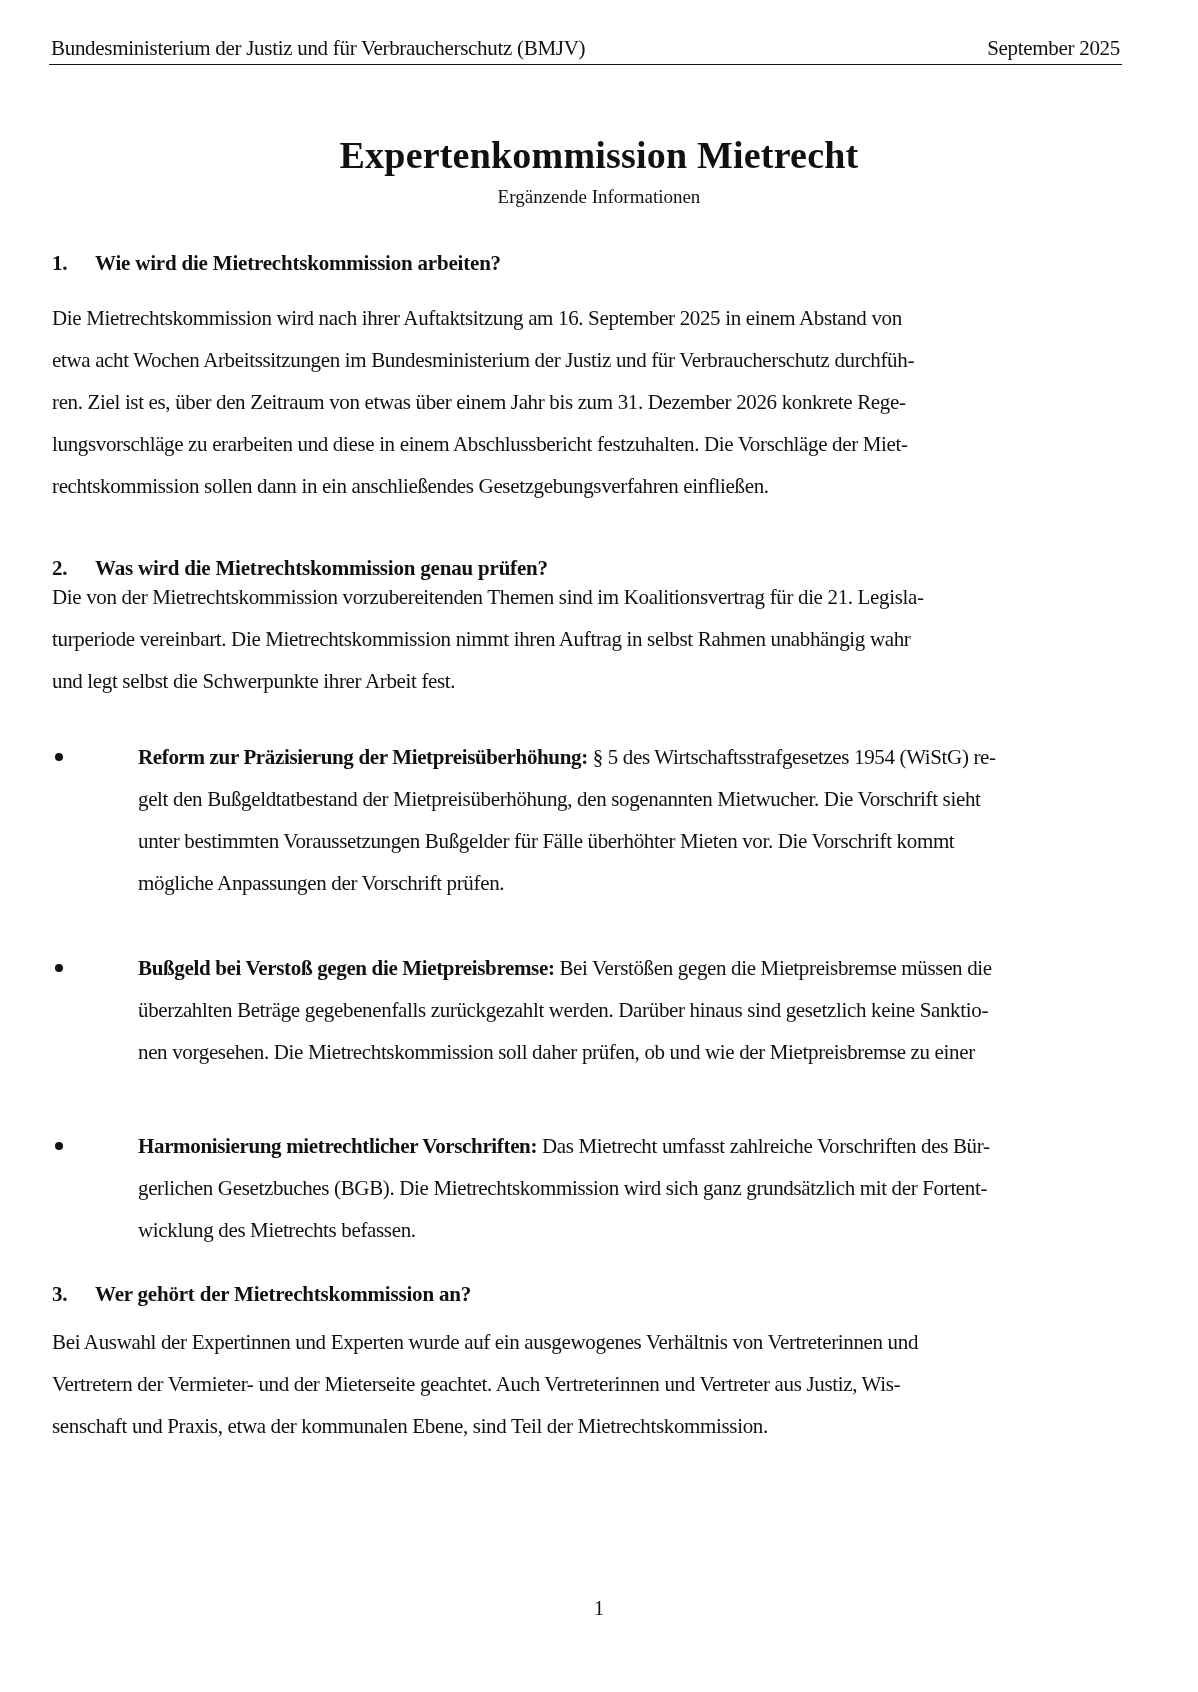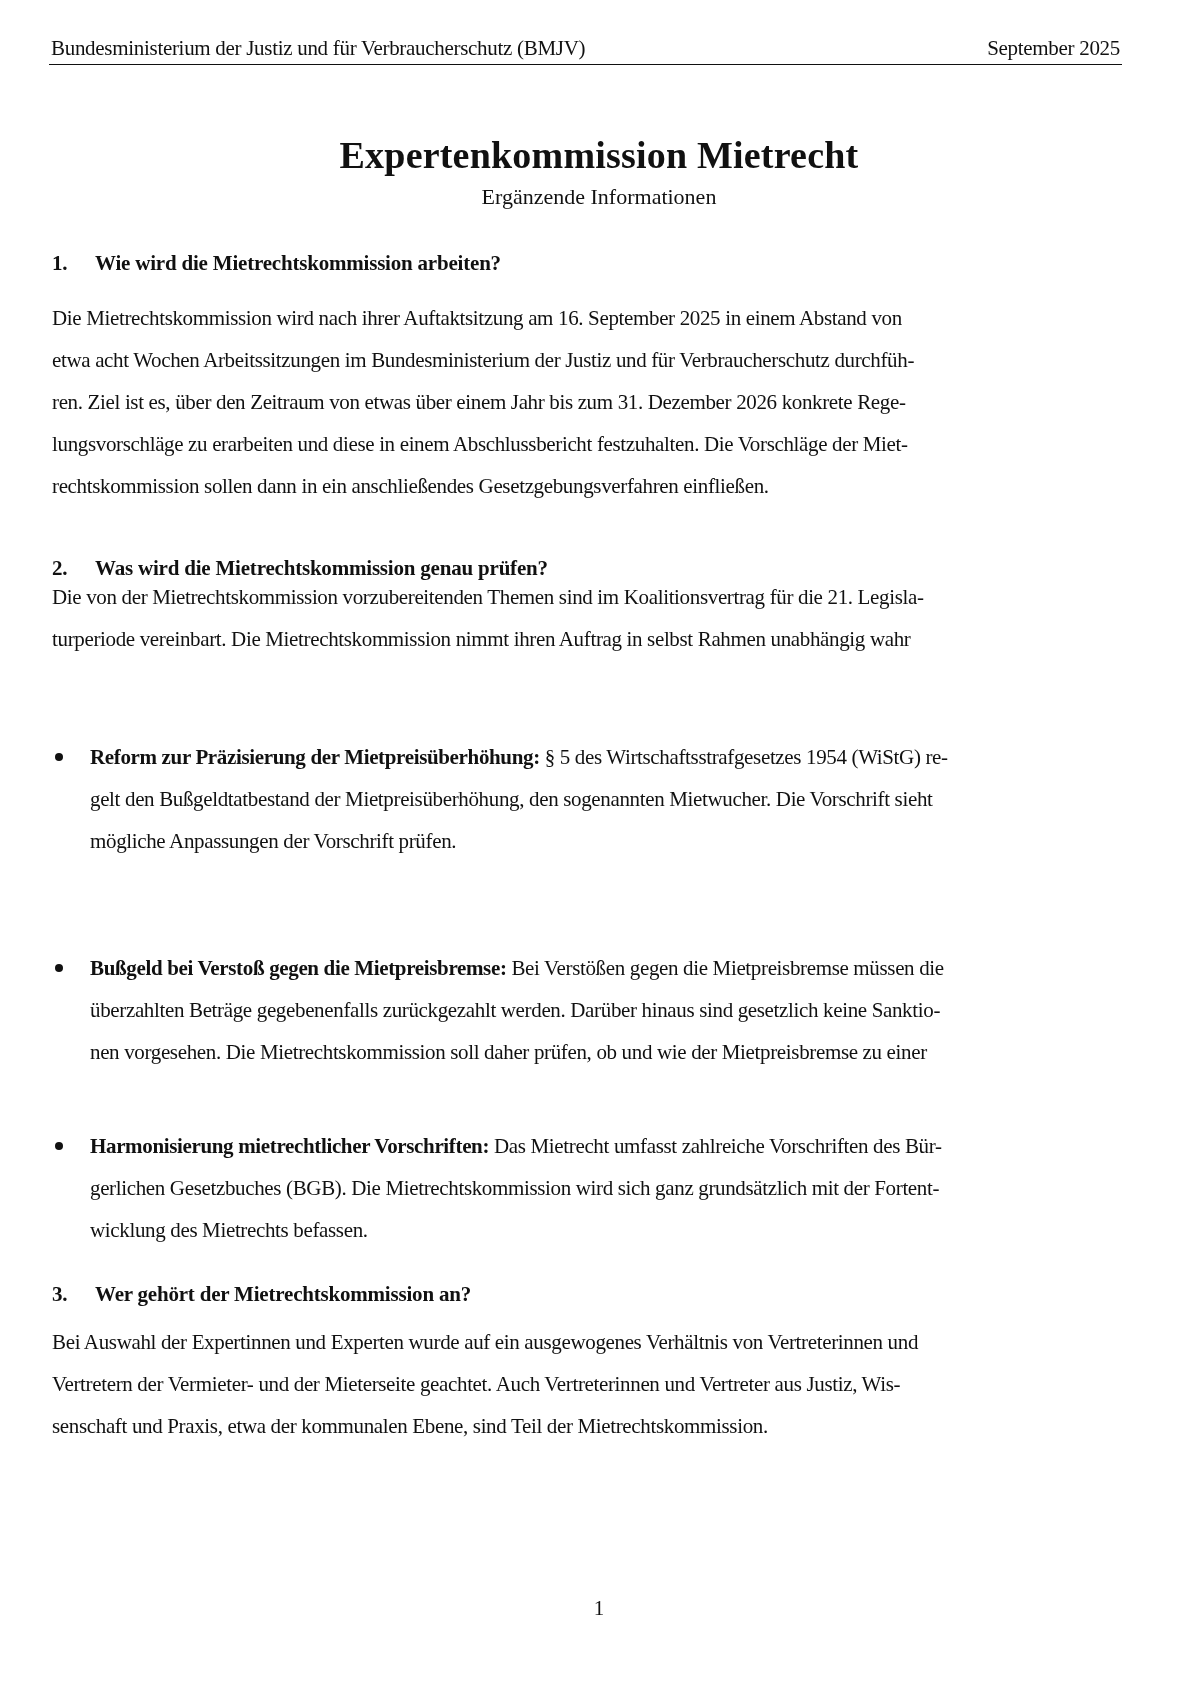--- a/index.html
+++ b/index.html
@@ -14,42 +14,42 @@
       font-size: 21px; line-height: 28px; letter-spacing: -0.3px;
     }
     .running-header .left { position: absolute; left: 2px; top: 0; }
     .running-header .right { position: absolute; right: 2px; top: 0; }
     .title {
       position: absolute; left: 0; top: 90px; width: 1198px; text-align: center;
       font-size: 38px; font-weight: bold; line-height: 50px; letter-spacing: 0.2px; margin-top: 40px;
     }
     .subtitle {
       position: absolute; left: 0; top: 181px; width: 1198px; text-align: center;
-      font-size: 22px; line-height: 32px;
+      font-size: 19px; line-height: 32px;
     }
     .heading {
       position: absolute; left: 52px; font-size: 21px; font-weight: bold; line-height: 30px;
       letter-spacing: -0.2px;
     }
     .heading .num { display: inline-block; width: 43px; }
     .para {
       position: absolute; left: 52px; width: 1080px; font-size: 21px; line-height: 42px;
       letter-spacing: -0.35px;
     }
     .para .line { display: block; white-space: nowrap; }
     .bullet {
       position: absolute; left: 52px; width: 1080px; font-size: 21px; line-height: 42px;
       letter-spacing: -0.35px;
     }
     .bullet .dot {
       position: absolute; left: 3px; top: 17px; width: 8px; height: 8px; border-radius: 50%;
       background: #111;
     }
     .bullet .body { margin-left: 38px; }
-    .bullet .line { display: block; white-space: nowrap; }
+    .bullet .line { display: block; white-space: nowrap; margin-left: 48px; }
     .bullet b { font-weight: bold; }
     .page-number {
       position: absolute; left: 0; top: 1594px; width: 1198px; text-align: center;
       font-size: 21px; line-height: 28px;
     }
   </style>
 </head>
 <body>
 
 <div class="page">
@@ -72,27 +72,29 @@
     <span class="line">lungsvorschläge zu erarbeiten und diese in einem Abschlussbericht festzuhalten. Die Vorschläge der Miet-</span>
     <span class="line">rechtskommission sollen dann in ein anschließendes Gesetzgebungsverfahren einfließen.</span>
   </div>
 
   <div class="heading" style="top:553px;">
     <span class="num">2.</span><span>Was wird die Mietrechtskommission genau prüfen?</span>
   </div>
   <div class="para" style="top:576px;">
     <span class="line">Die von der Mietrechtskommission vorzubereitenden Themen sind im Koalitionsvertrag für die 21. Legisla-</span>
     <span class="line">turperiode vereinbart. Die Mietrechtskommission nimmt ihren Auftrag in selbst Rahmen unabhängig wahr</span>
+    <span class="line">und legt selbst die Schwerpunkte ihrer Arbeit fest.</span>
   </div>
 
   <div class="bullet" style="top:736px;">
     <span class="dot"></span>
     <div class="body">
       <span class="line"><b>Reform zur Präzisierung der Mietpreisüberhöhung:</b><span> § 5 des Wirtschaftsstrafgesetzes 1954 (WiStG) re-</span></span>
       <span class="line">gelt den Bußgeldtatbestand der Mietpreisüberhöhung, den sogenannten Mietwucher. Die Vorschrift sieht</span>
+      <span class="line">unter bestimmten Voraussetzungen Bußgelder für Fälle überhöhter Mieten vor. Die Vorschrift kommt</span>
       <span class="line">mögliche Anpassungen der Vorschrift prüfen.</span>
     </div>
   </div>
 
   <div class="bullet" style="top:947px;">
     <span class="dot"></span>
     <div class="body">
       <span class="line"><b>Bußgeld bei Verstoß gegen die Mietpreisbremse:</b><span> Bei Verstößen gegen die Mietpreisbremse müssen die</span></span>
       <span class="line">überzahlten Beträge gegebenenfalls zurückgezahlt werden. Darüber hinaus sind gesetzlich keine Sanktio-</span>
       <span class="line">nen vorgesehen. Die Mietrechtskommission soll daher prüfen, ob und wie der Mietpreisbremse zu einer</span>

